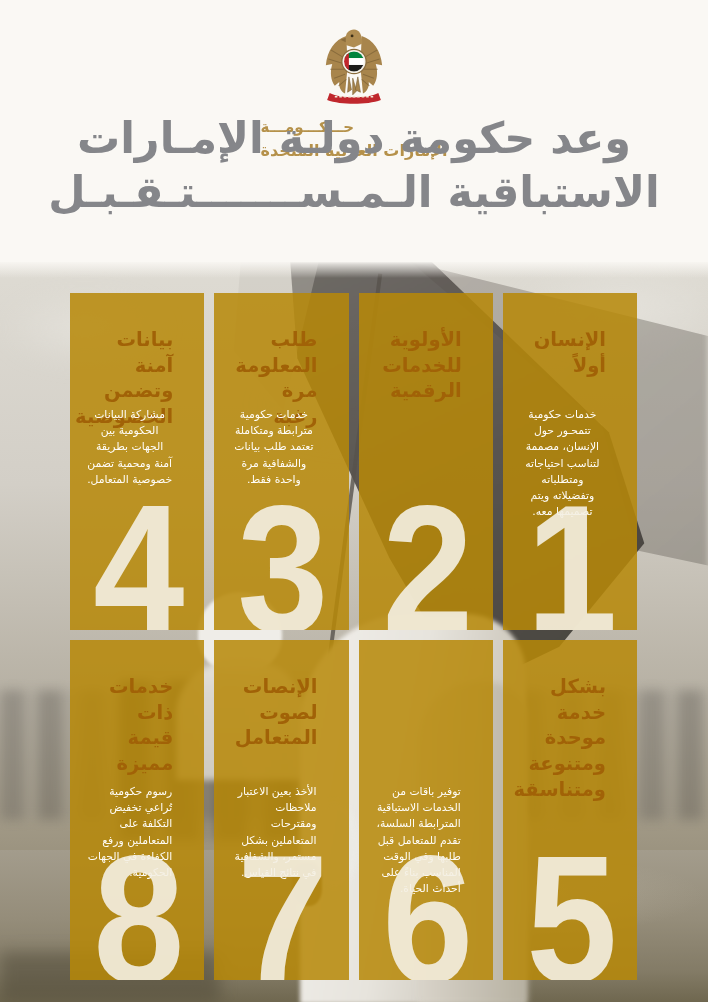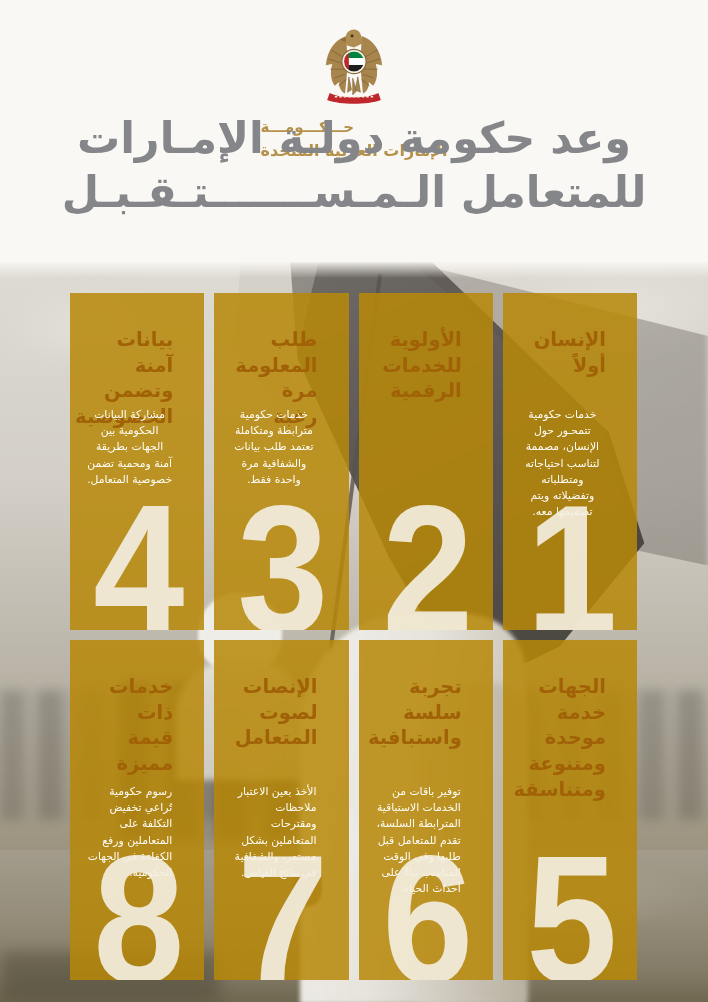--- a/index.html
+++ b/index.html
@@ -148,21 +148,21 @@
         <path d="M12 101 C30 110 70 110 88 101 L92 112 C70 120 30 120 8 112 Z" fill="#c0272d"></path>
         <path d="M20 107 h60" stroke="#f3e9d8" stroke-width="2.4" stroke-dasharray="4 3" fill="none"></path>
       </svg>
       <div class="logo-text">
         <div class="logo-line1">حـــكـــومـــة</div>
         <div class="logo-line2">الإمارات العربية المتحدة</div>
       </div>
     </div>
     <h1 class="main-title">
       <span>وعد حكومة دولـة الإمـارات</span>
-      <span>للمتعامل الـمـســـــــتـقـبـل</span>
+      <span>الاستباقية الـمـســـــــتـقـبـل</span>
     </h1>
   </div>
 
   <section class="row row1">
     <div class="card">
       <h2 class="card-title">الإنسان
 أولاً</h2>
       <p class="card-body">خدمات حكومية تتمحـور حول الإنسان، مصممة لتناسب احتياجاته ومتطلباته وتفضيلاته ويتم تصميمها معه.</p>
       <div class="card-num">1</div>
     </div>
@@ -183,29 +183,27 @@
       <h2 class="card-title">بيانات آمنة
 وتضمن
 الخصوصية</h2>
       <p class="card-body">مشاركة البيانات الحكومية بين الجهات بطريقة آمنة ومحمية تضمن خصوصية المتعامل.</p>
       <div class="card-num">4</div>
     </div>
   </section>
 
   <section class="row row2">
     <div class="card">
-      <h2 class="card-title">الجهات خدمة
+      <h2 class="card-title">بشكل خدمة
 موحدة
 ومتنوعة
 ومتناسقة</h2>
       <div class="card-num">5</div>
     </div>
     <div class="card">
-      <h2 class="card-title">تجربة سلسة
-واستباقية</h2>
       <p class="card-body">توفير باقات من الخدمات الاستباقية المترابطة السلسة، تقدم للمتعامل قبل طلبها وفي الوقت المناسب بناءً على أحداث الحياة.</p>
       <div class="card-num">6</div>
     </div>
     <div class="card">
       <h2 class="card-title">الإنصات
 لصوت
 المتعامل</h2>
       <p class="card-body">الأخذ بعين الاعتبار ملاحظات ومقترحات المتعاملين بشكل مستمر، والشفافية في نتائج القياس.</p>
       <div class="card-num">7</div>
     </div>

